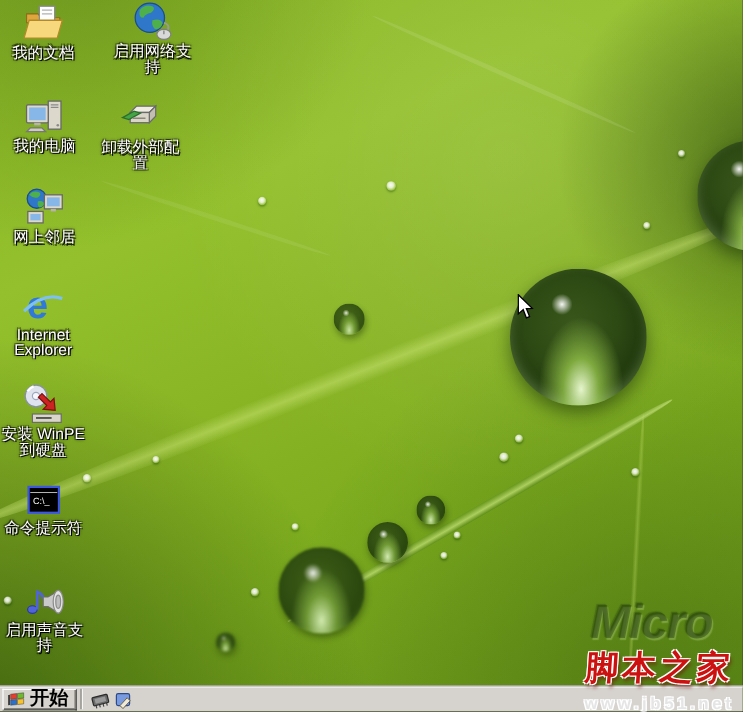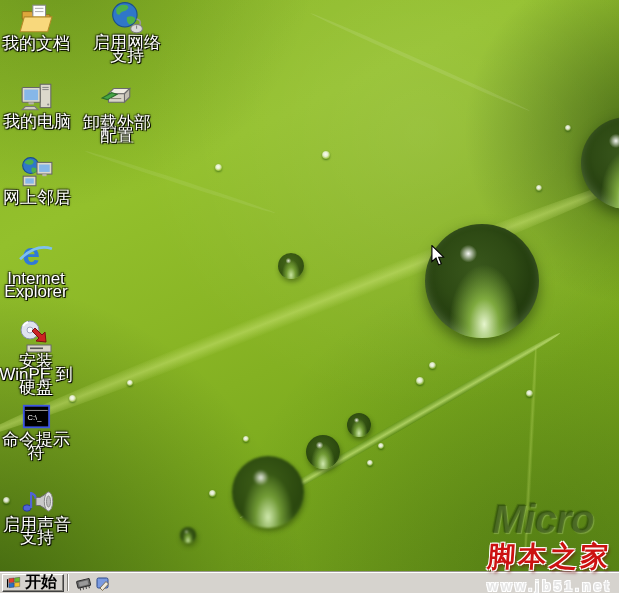--- a/index.html
+++ b/index.html
@@ -51,21 +51,21 @@
   .wm-site{position:absolute;left:480px;top:538px;z-index:45;width:139px;text-align:center;}
   .wm-site .nm{font-size:28px;font-weight:bold;letter-spacing:3px;color:#cc1111;white-space:nowrap;
     text-shadow:-1px -1px 0 #fff,1px -1px 0 #fff,-1px 1px 0 #fff,1px 1px 0 #fff,2px 3px 3px rgba(110,10,10,0.55);
     transform:skewX(-4deg);display:block;}
   .wm-site .ur{font-size:14px;font-weight:bold;letter-spacing:3px;color:#e5e5e5;white-space:nowrap;
     text-shadow:-1px -1px 0 #fff,1px -1px 0 #fff,-1px 1px 0 #fff,1px 1px 0 #fff;display:block;margin-top:2px;}
 
   
   .dicon{position:absolute;width:72px;display:flex;flex-direction:column;align-items:center;z-index:10;cursor:default;}
   .dicon .ic{width:34px;height:34px;display:block;}
-  .dicon .lbl{margin-top:1px;font-size:17px;line-height:13px;color:#fff;text-align:center;
+  .dicon .lbl{margin-top:1px;font-size:13px;line-height:13px;color:#fff;text-align:center;
     text-shadow:1px 1px 0 rgba(0,0,0,0.95),-1px -1px 0 rgba(0,0,0,0.4),1px -1px 0 rgba(0,0,0,0.4),-1px 1px 0 rgba(0,0,0,0.4),0 0 3px #000;}
 
   
   .taskbar{position:absolute;left:0;right:0;bottom:0;height:22px;background:#d6d3ce;z-index:30;
     box-shadow:inset 0 1px 0 #ffffff;border-top:1px solid #9a9a90;display:flex;align-items:center;}
   .start{height:18px;margin-left:2px;display:flex;align-items:center;gap:3px;padding:0 6px 0 3px;
     background:#d6d3ce;border:1px solid;border-color:#ffffff #404040 #404040 #ffffff;
     box-shadow:inset -1px -1px 0 #84827c;font-size:16px;font-weight:bold;color:#000;cursor:pointer;}
   .start .winlogo{width:16px;height:15px;display:block;}
   .tb-div{width:0;height:17px;border-left:1px solid #84827c;border-right:1px solid #ffffff;margin:0 4px 0 3px;}

